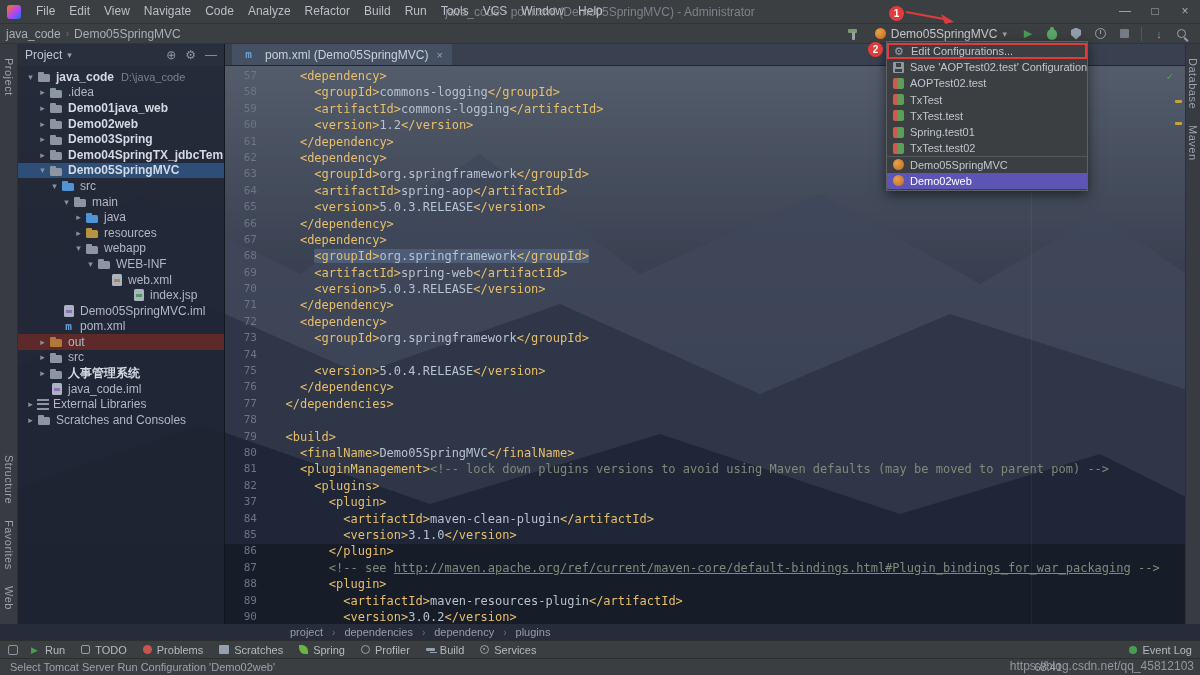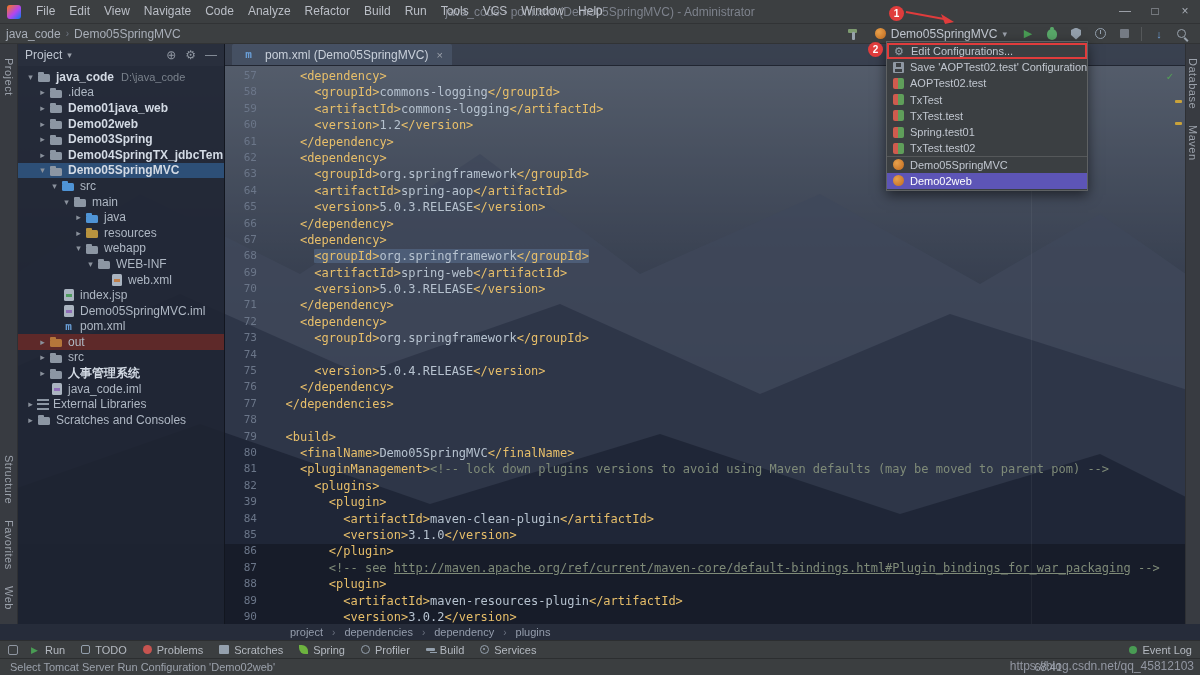--- a/index.html
+++ b/index.html
@@ -309,21 +309,21 @@
           <div class="trow" style="padding-left: 66px;">
             <span class="chev">▾</span>
             <span class="tico fold"></span>
             <span class="tlabel">WEB-INF</span>
           </div>
           <div class="trow" style="padding-left: 78px;">
             <span class="chev"></span>
             <span class="tico ficon f-xml"></span>
             <span class="tlabel">web.xml</span>
           </div>
-          <div class="trow" style="padding-left: 30px;">
+          <div class="trow" style="padding-left: 100px;">
             <span class="chev"></span>
             <span class="tico ficon f-jsp"></span>
             <span class="tlabel">index.jsp</span>
           </div>
           <div class="trow" style="padding-left: 30px;">
             <span class="chev"></span>
             <span class="tico ficon f-iml"></span>
             <span class="tlabel">Demo05SpringMVC.iml</span>
           </div>
           <div class="trow" style="padding-left: 30px;">
@@ -394,21 +394,21 @@
             <div class="cl"><span class="g">73</span><span class="ct">      <span class="tag">&lt;groupId&gt;</span>org.springframework<span class="tag">&lt;/groupId&gt;</span></span></div>
             <div class="cl"><span class="g">74</span></div>
             <div class="cl"><span class="g">75</span><span class="ct">      <span class="tag">&lt;version&gt;</span>5.0.4.RELEASE<span class="tag">&lt;/version&gt;</span></span></div>
             <div class="cl"><span class="g">76</span><span class="ct">    <span class="tag">&lt;/dependency&gt;</span></span></div>
             <div class="cl"><span class="g">77</span><span class="ct">  <span class="tag">&lt;/dependencies&gt;</span></span></div>
             <div class="cl"><span class="g">78</span><span class="ct"></span></div>
             <div class="cl"><span class="g">79</span><span class="ct">  <span class="tag">&lt;build&gt;</span></span></div>
             <div class="cl"><span class="g">80</span><span class="ct">    <span class="tag">&lt;finalName&gt;</span>Demo05SpringMVC<span class="tag">&lt;/finalName&gt;</span></span></div>
             <div class="cl"><span class="g">81</span><span class="ct">    <span class="tag">&lt;pluginManagement&gt;</span><span class="cmt">&lt;!-- lock down plugins versions to avoid using Maven defaults (may be moved to parent pom) --&gt;</span></span></div>
             <div class="cl"><span class="g">82</span><span class="ct">      <span class="tag">&lt;plugins&gt;</span></span></div>
-            <div class="cl"><span class="g">39</span><span class="ct">        <span class="tag">&lt;plugin&gt;</span></span></div>
+            <div class="cl"><span class="g">37</span><span class="ct">        <span class="tag">&lt;plugin&gt;</span></span></div>
             <div class="cl"><span class="g">84</span><span class="ct">          <span class="tag">&lt;artifactId&gt;</span>maven-clean-plugin<span class="tag">&lt;/artifactId&gt;</span></span></div>
             <div class="cl"><span class="g">85</span><span class="ct">          <span class="tag">&lt;version&gt;</span>3.1.0<span class="tag">&lt;/version&gt;</span></span></div>
             <div class="cl"><span class="g">86</span><span class="ct">        <span class="tag">&lt;/plugin&gt;</span></span></div>
             <div class="cl"><span class="g">87</span><span class="ct">        <span class="cmt">&lt;!-- see <span class="lnk">http://maven.apache.org/ref/current/maven-core/default-bindings.html#Plugin_bindings_for_war_packaging</span> --&gt;</span></span></div>
             <div class="cl"><span class="g">88</span><span class="ct">        <span class="tag">&lt;plugin&gt;</span></span></div>
             <div class="cl"><span class="g">89</span><span class="ct">          <span class="tag">&lt;artifactId&gt;</span>maven-resources-plugin<span class="tag">&lt;/artifactId&gt;</span></span></div>
             <div class="cl"><span class="g">90</span><span class="ct">          <span class="tag">&lt;version&gt;</span>3.0.2<span class="tag">&lt;/version&gt;</span></span></div>
           </div>
         <span class="inspect-ok">✓</span>
         <span class="stripe" style="top:34px"></span>

